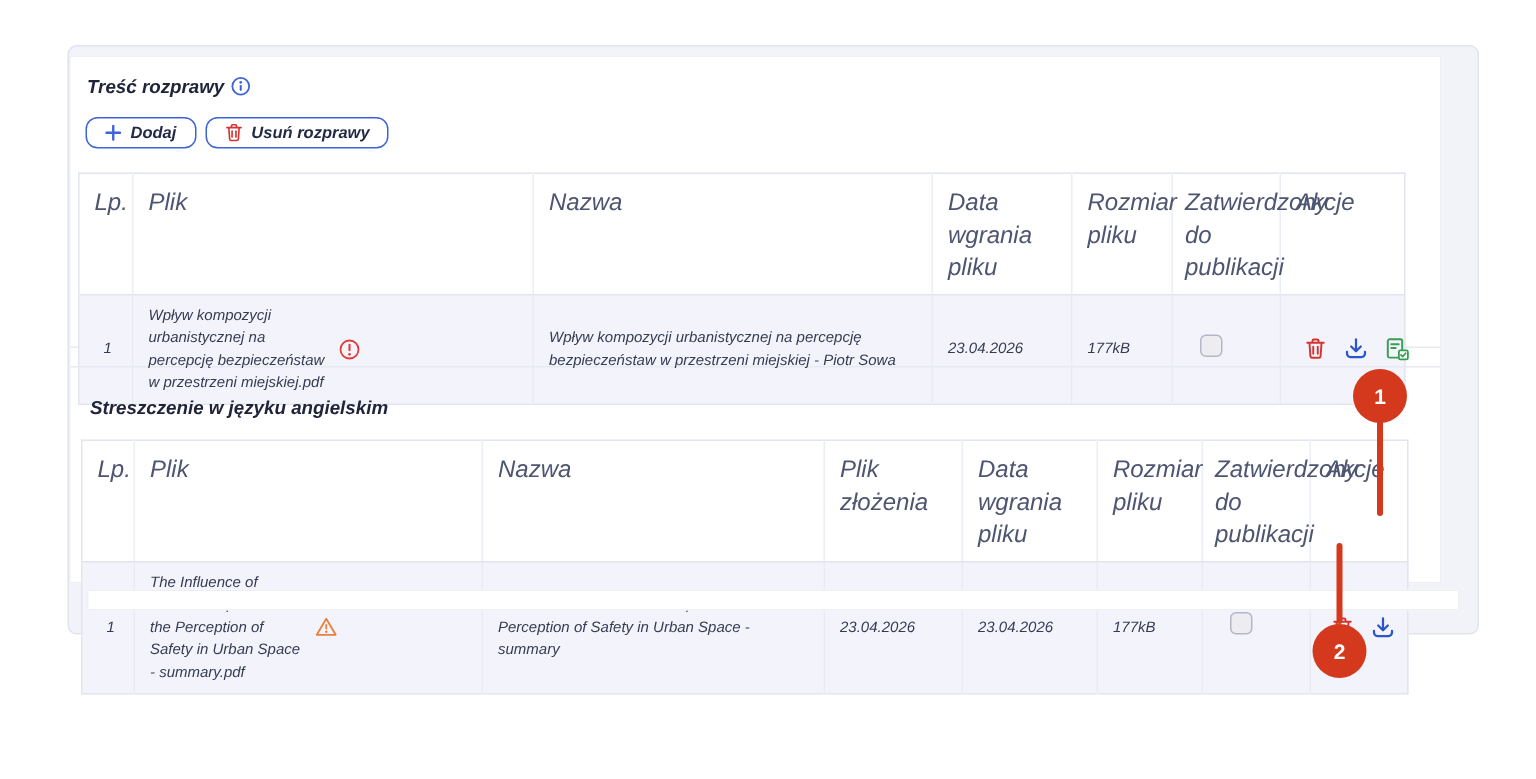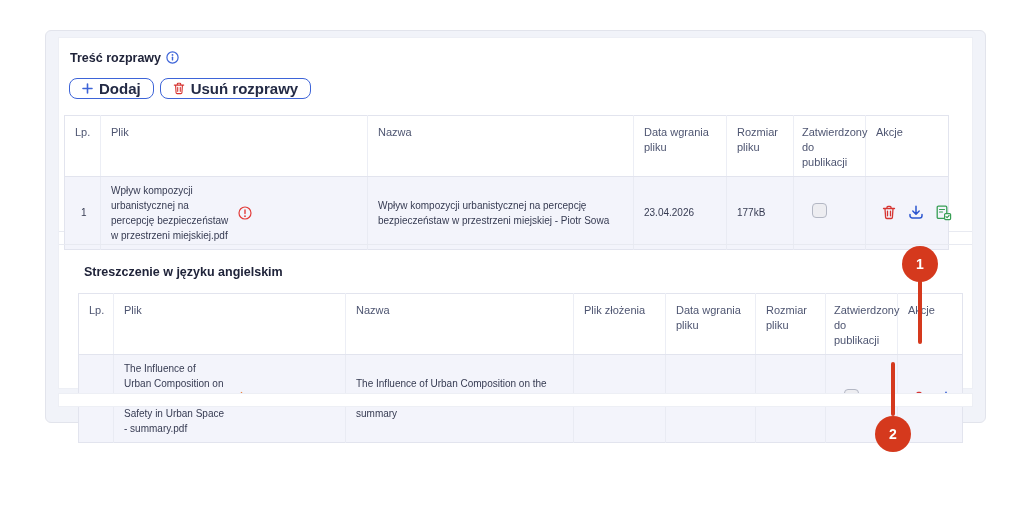--- a/index.html
+++ b/index.html
@@ -2,42 +2,42 @@
 <html><head>
 <meta charset="utf-8">
 <style>
   * { margin:0; padding:0; box-sizing:border-box; }
   body { background:#fff; font-family:"Liberation Sans", sans-serif; }
   .page { position:relative; width:1024px; height:519px; background:#ffffff; overflow:hidden; }
 
   .card { position:absolute; left:45px; top:30px; width:941px; height:393px;
           background:#f1f3f9; border:1px solid #e2e4ec; border-radius:6px; }
 
-  .panel-main { position:absolute; left:12px; top:6px; width:915px; height:352px;
-                background:#ffffff; border:1px solid #edeff5; }
+  .panel-main { position:absolute; left:0; top:6px; width:915px; height:352px;
+                background:#ffffff; border:1px solid #edeff5;font-style:italic; }
   .panel-footer { position:absolute; left:12px; top:362px; width:915px; height:14px;
                   background:#ffffff; border:1px solid #edeff5; }
 
   .section1 { height:194px; padding:12px 24px 0 5px; border-bottom:1px solid #e8eaf1; }
   .spacer   { height:13px; border-bottom:1px solid #e8eaf1; }
-  .section2 { padding:19px 24px 0 19px; }
+  .section2 { padding:19px 24px 0 7px; }
 
   .sec-title { display:flex; align-items:center; gap:5px; margin-left:6px;
                font-size:12.5px; font-weight:bold; color:#20243a; height:15px; }
 
   .btn-row { display:flex; gap:6px; margin-left:5px; margin-top:13px; }
   .btn { display:inline-flex; align-items:center; gap:6px; height:21px; padding:0 12px;
          background:#fff; border:1.5px solid #3d64d8; border-radius:8px;
-         font-size:15px; font-weight:bold; color:#232a45; cursor:pointer; }
+         font-size:11px; font-weight:bold; color:#232a45; cursor:pointer; }
 
   table { border-collapse:collapse; table-layout:fixed; width:884px; margin-top:16px;
           border:1px solid #e2e4ee; }
   .section2 table { margin-top:14px; }
   th { text-align:left; vertical-align:top; padding:9px 10px 6px 10px;
-       font-size:11px; font-weight:normal; color:#4e5571; height:40px;
+       font-size:16px; font-weight:normal; color:#4e5571; height:40px;
        border-left:1px solid #eceef5; border-bottom:1px solid #e2e4ee; line-height:1.35; }
   th:first-child, td:first-child { border-left:none; }
   td { background:#f3f4fb; vertical-align:middle; padding:6px 10px;
        font-size:10px; color:#363b52; height:45px;
        border-left:1px solid #e9ebf3; line-height:1.5; }
   .lp-cell { padding-left:16px; }
   .file-cell { display:flex; align-items:center; justify-content:space-between; gap:8px; }
   .file-cell span { flex:1; }
 
   .checkbox { display:inline-block; width:15px; height:15px; margin-left:8px;

